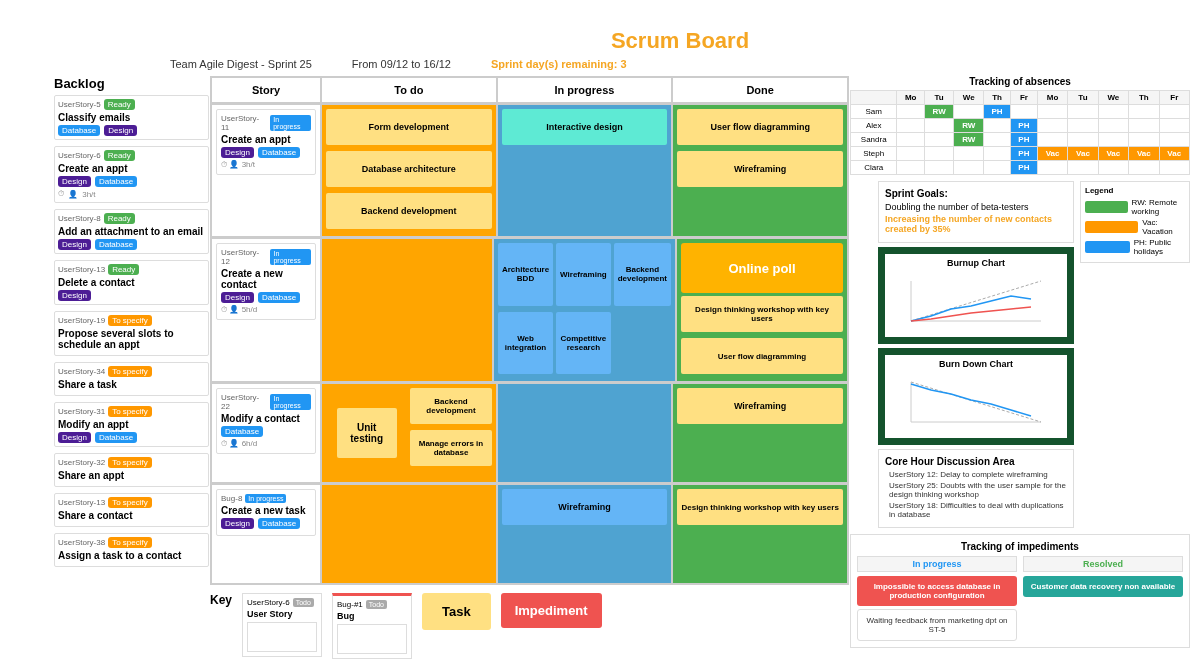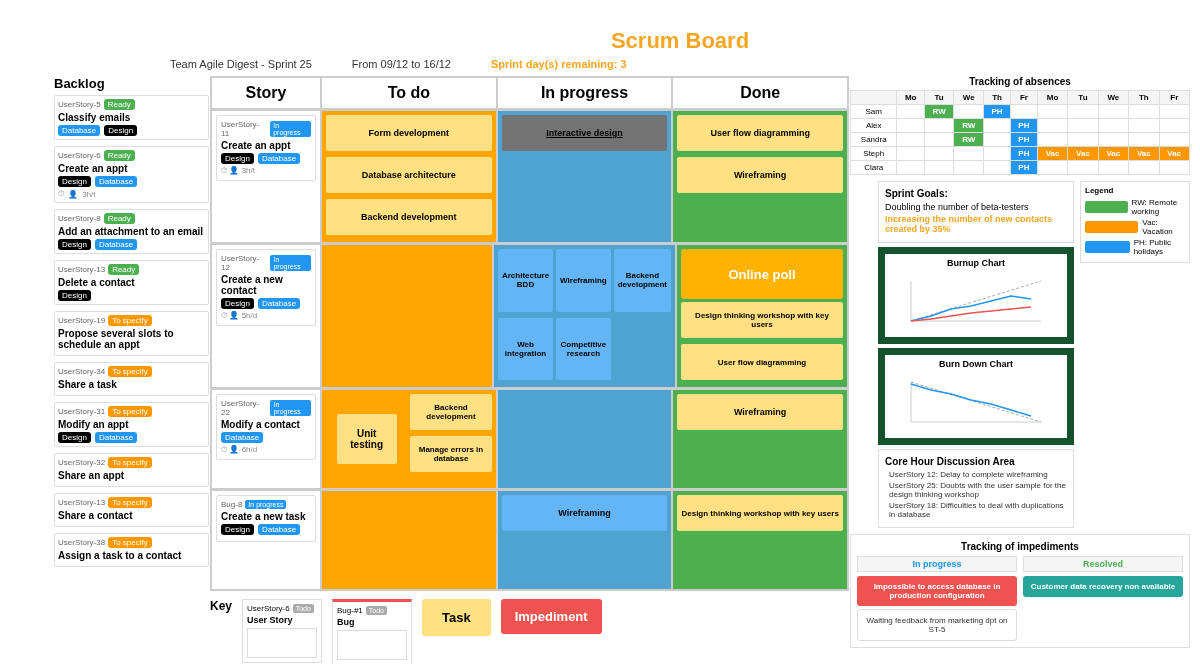--- a/index.html
+++ b/index.html
@@ -16,25 +16,25 @@
     .main-layout { display: flex; gap: 1px; margin-left: 44px; }
     
     
     .backlog { width: 155px; flex-shrink: 0; }
     .backlog-title { font-weight: bold; font-size: 13px; margin-bottom: 4px; }
     .backlog-item { margin-bottom: 6px; border: 1px solid #ddd; padding: 3px; border-radius: 2px; }
     .backlog-item-title { font-size: 10px; font-weight: bold; margin-bottom: 2px; }
     .badge { display: inline-block; border-radius: 3px; padding: 1px 4px; font-size: 8px; color: #fff; margin-right: 2px; }
     .badge-ready { background: #4caf50; }
     .badge-database { background: #2196F3; }
-    .badge-design { background: #000000; }
+    .badge-design { background: #4c1d95; }
     .badge-tospecify { background: #FF9800; }
     .badge-id { font-size: 8px; color: #666; }
     .backlog-item-meta { display: flex; align-items: center; gap: 4px; font-size: 8px; color: #888; }
-    .board-col-header { text-align: center; padding: 6px 4px; font-weight: bold; font-size: 16px; border: 1px solid #ccc; }
+    .board-col-header { text-align: center; padding: 6px 4px; font-weight: bold; font-size: 11px; border: 1px solid #ccc; }
     .col-story { background: #fff; }
     .col-todo { background: #fff; }
     .col-inprogress { background: #fff; }
     .col-done { background: #fff; }
     
     
     .board-cell { border: 1px solid #ccc; padding: 4px; min-height: 100px; }
     .story-cell { background: #fff; }
     .todo-cell { background: #ffa500; }
     .inprogress-cell { background: #4fa3d1; }
@@ -244,21 +244,21 @@
           </div>
         </div>
 
         <div class="board-cell todo-cell" style="display:flex;flex-direction:column;gap:3px;">
           <div class="task-note" style="background:#FFE082;">Form development</div>
           <div class="task-note" style="background:#FFE082;">Database architecture</div>
           <div class="task-note" style="background:#FFE082;">Backend development</div>
         </div>
 
         <div class="board-cell inprogress-cell">
-          <div class="task-note" style="background:#737373;text-decoration:underline;">Interactive design</div>
+          <div class="task-note" style="background:#5eead4;">Interactive design</div>
         </div>
 
         <div class="board-cell done-cell" style="display:flex;flex-direction:column;gap:3px;">
           <div class="task-note" style="background:#FFE082;">User flow diagramming</div>
           <div class="task-note" style="background:#FFE082;">Wireframing</div>
         </div>
       </div>
 
       <div style="display:grid;grid-template-columns:110px 1fr 1fr 1fr;border-left:1px solid #ccc;border-right:1px solid #ccc;border-bottom:1px solid #ccc;">
 

